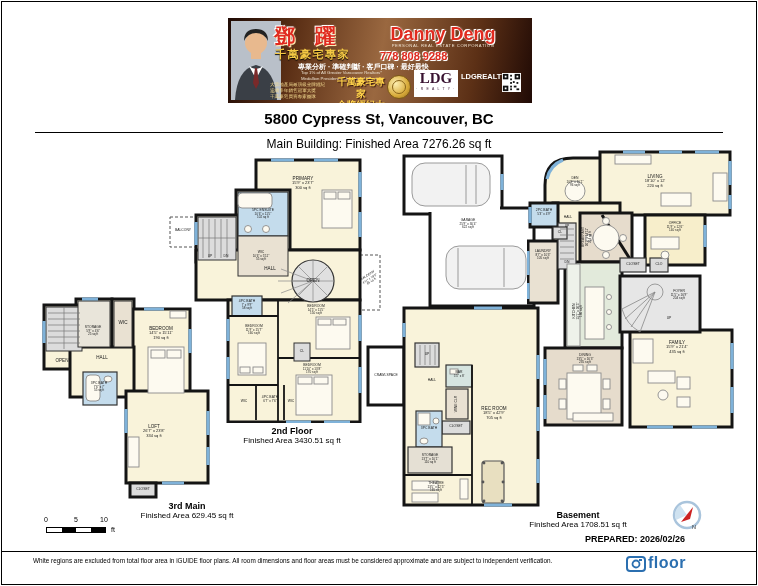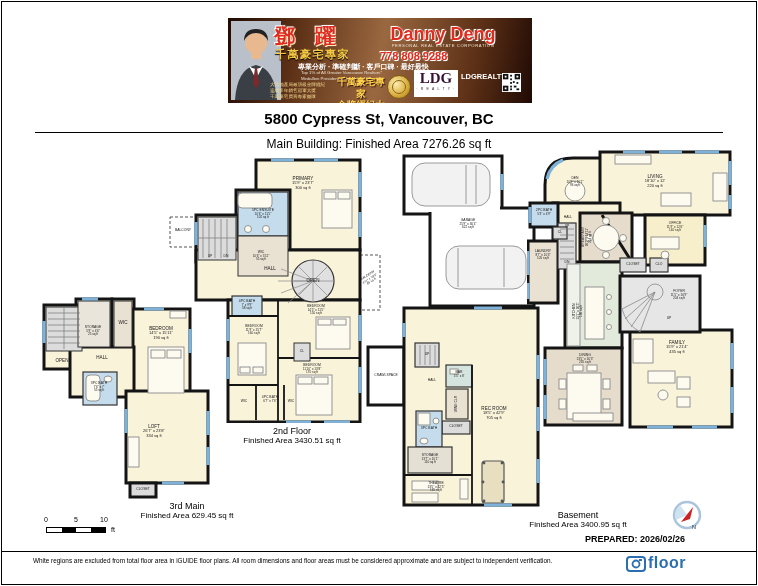--- a/index.html
+++ b/index.html
@@ -33,21 +33,21 @@
 .h-sub{position:absolute;left:0;top:137px;width:758px;text-align:center;font-size:12px;color:#000;}
 
 .plan{position:absolute;}
 .rl{position:absolute;transform:translate(-50%,-50%);text-align:center;color:#1a1a1a;line-height:1.15;white-space:nowrap;font-size:4.6px;}
 .rl .rd{font-size:4px;color:#222;font-weight:normal;}
 .rl.tiny{font-size:3.4px;}
 .rl.tiny .rd{font-size:3.1px;}
 .rl.vert{transform:translate(-50%,-50%) rotate(-90deg);}
 .rl.rot{transform:translate(-50%,-50%) rotate(-33deg);}
 .cap{position:absolute;width:150px;text-align:center;color:#000;}
-.cap .c1{font-weight:normal;font-size:9px;}
+.cap .c1{font-weight:bold;font-size:9px;}
 .cap .c2{font-size:8px;}
 
 .scale-num{position:absolute;top:516px;font-size:7px;color:#000;}
 .scale-unit{position:absolute;left:111px;top:526px;font-size:7px;color:#000;}
 .sbar{position:absolute;left:46px;top:527px;width:60px;height:6px;border:1px solid #000;display:flex;}
 .sbar i{flex:1;}
 .sbar i:nth-child(1),.sbar i:nth-child(3){background:#fff;}
 .sbar i:nth-child(2),.sbar i:nth-child(4){background:#000;}
 .compass{position:absolute;left:670px;top:499px;width:36px;height:34px;}
 .compass .n{position:absolute;left:22px;top:25px;font-size:5.5px;color:#333;}
@@ -549,21 +549,21 @@
         <div class="rd">165 sq ft</div>
       </div>
   <div class="rl" style="left:132px;top:110px">
         <div>REC ROOM</div>
         <div class="rd">18'5" x 42'9"</div>
         <div class="rd">705 sq ft</div>
       </div>
 </div>
 <div class="cap" style="left:503px;top:510px">
   <div class="c1">Basement</div>
-      <div class="c2">Finished Area 3400.95 sq ft</div>
+      <div class="c2">Finished Area 1708.51 sq ft</div>
 </div>
 
 <div class="scale-num" style="left:44px">0</div>
 <div class="scale-num" style="left:74px">5</div>
 <div class="scale-num" style="left:100px">10</div>
 <div class="sbar">
       <i></i>
       <i></i>
       <i></i>
       <i></i>

